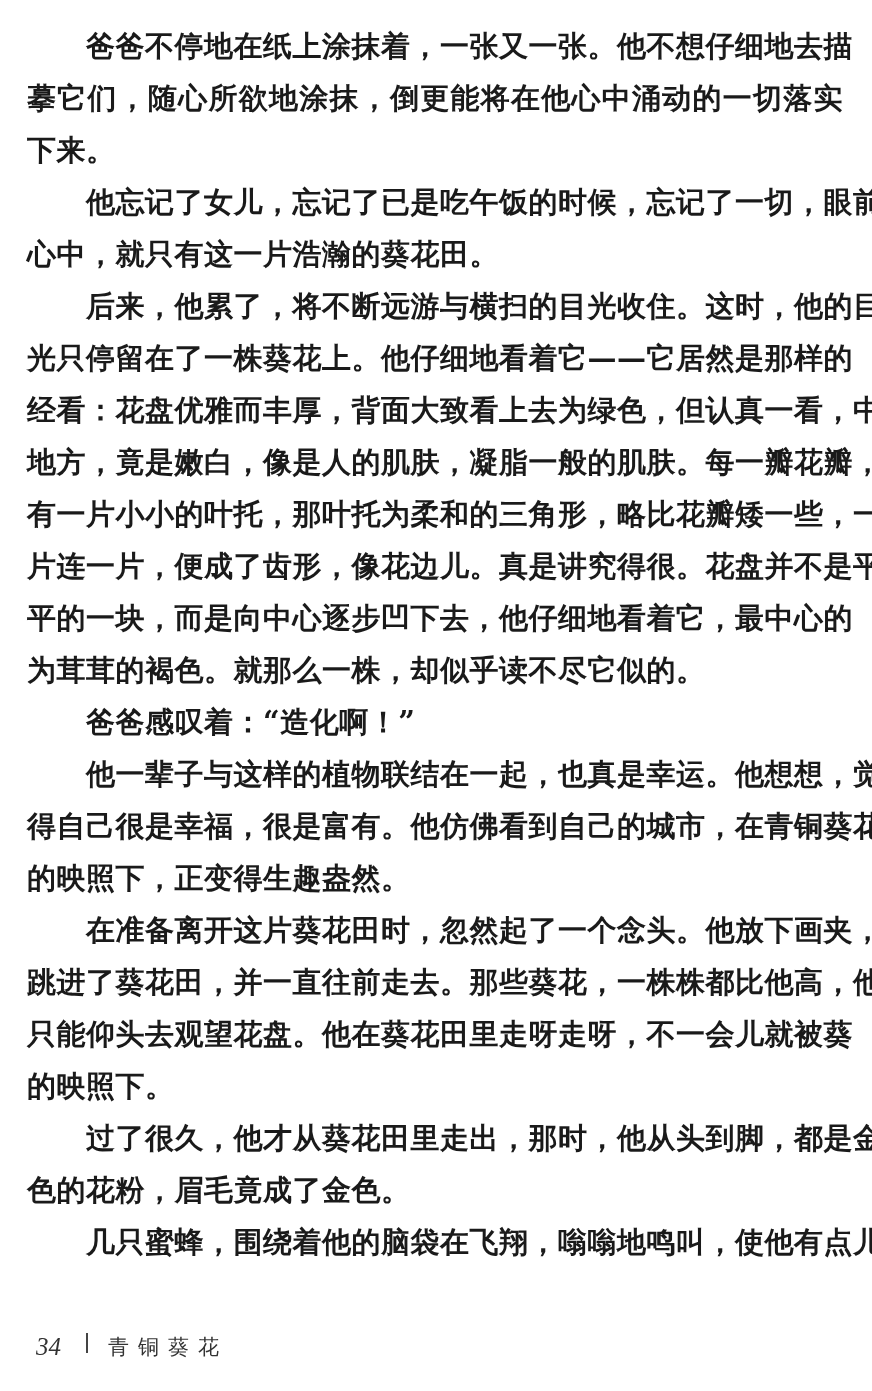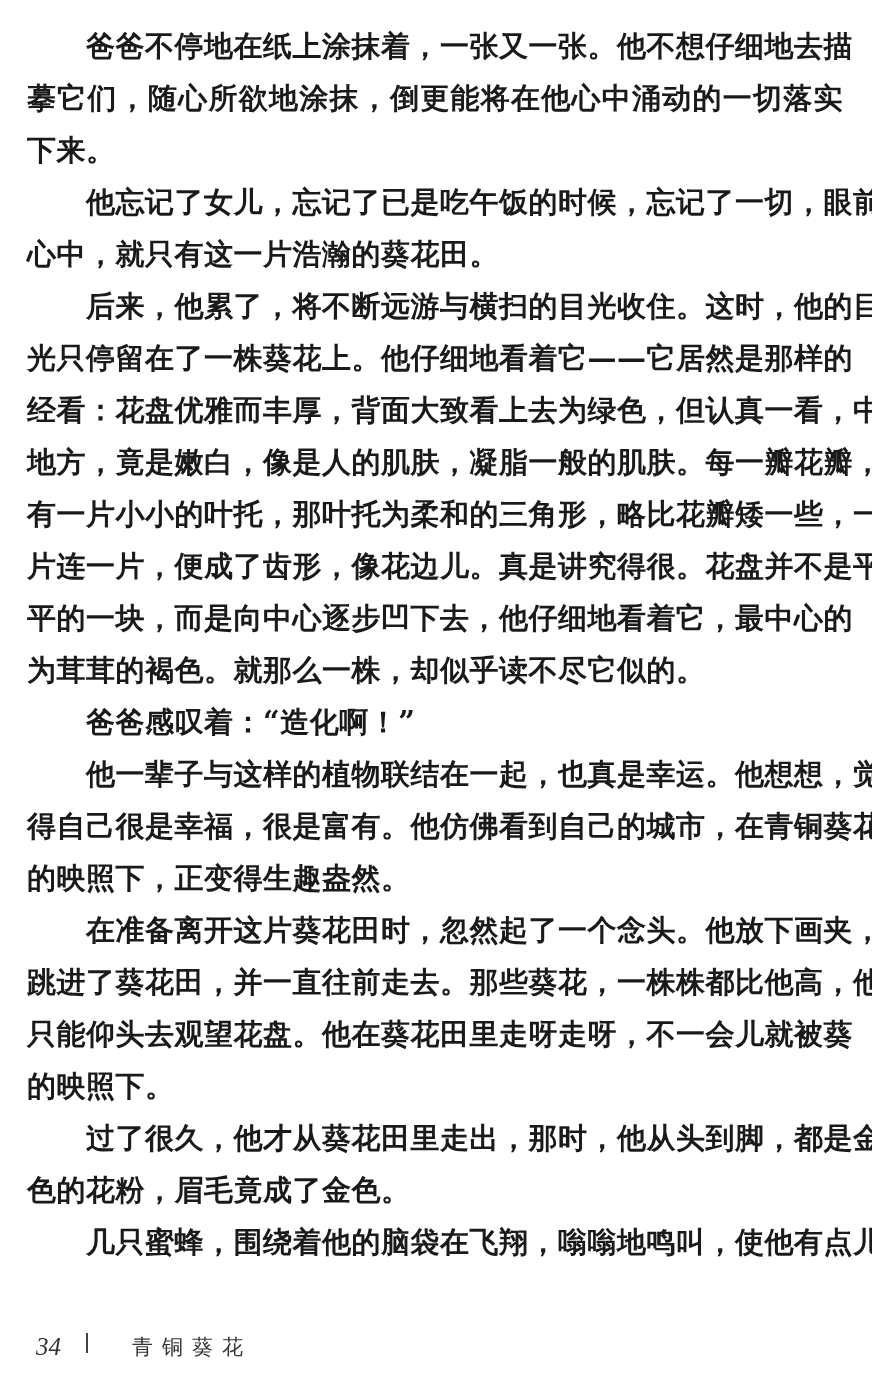--- a/index.html
+++ b/index.html
@@ -57,21 +57,20 @@
     width: 2px;
     height: 20px;
     background: #444;
     margin: 0 20px 0 10px;
   }
   .book-title {
     font-family: "DejaVu Sans", sans-serif;
     font-size: 21px;
     letter-spacing: 9px;
     color: #333;
-    margin-left: 24px;
   }
 </style>
 </head>
 <body>
 
 <div class="page-body">
 
   <div>
     <div class="line indent">爸爸不停地在纸上涂抹着，一张又一张。他不想仔细地去描</div>
     <div class="line">摹它们，随心所欲地涂抹，倒更能将在他心中涌动的一切落实</div>

